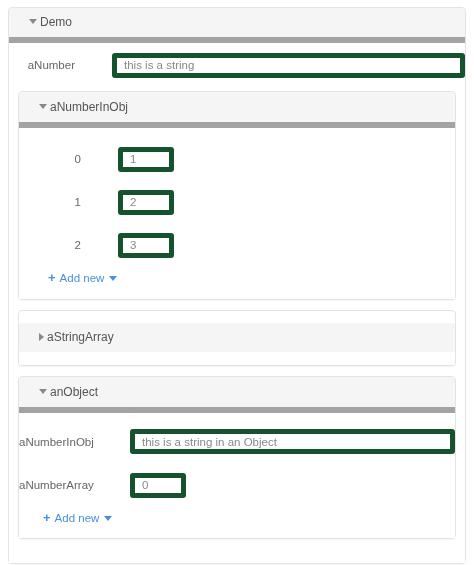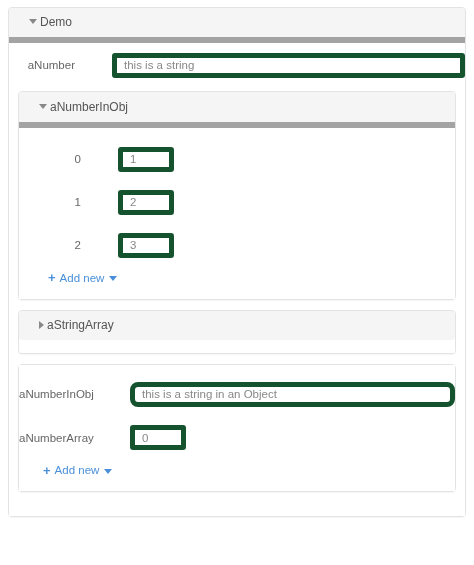--- a/index.html
+++ b/index.html
@@ -103,21 +103,21 @@
     font-family: "Liberation Sans", sans-serif;
     font-size: 11.5px;
     color: #888888;
     padding: 0 7px;
     outline: none;
     margin-left: 29px;
   }
   .txt-input::placeholder { color: #bbbbbb; }
   .input-wide { width: 379px; }
   .input-num  { width: 56px; }
-  .input-obj-wide { width: 366px; border-radius: 8px; }
+  .input-obj-wide { width: 366px; }
 
   
   .add-new {
     display: inline-flex;
     align-items: center;
     color: #4a90d9;
     font-size: 11.5px;
     text-decoration: none;
     cursor: pointer;
     line-height: 14px;
@@ -210,29 +210,32 @@
                 <span class="caret"></span>
             </span>
           </div>
 
         </div>
       </div>
     </div>
 
     <div class="nested" style="margin-top:10px;">
       <div class="panel nested-panel">
-        <div class="panel-heading collapsed" style="border-bottom:none;border-radius:3px;">
+        <div class="panel-heading collapsed" style="border-bottom:none;border-radius:3px;margin-top:12px;">
           <span class="tri tri-right"></span><span class="heading-label">aStringArray</span>
         </div>
         <div style="height:13px;background:#ffffff;border-bottom-left-radius:3px;border-bottom-right-radius:3px;"></div>
       </div>
     </div>
 
     <div class="nested" style="margin-top:10px;">
       <div class="panel nested-panel">
+        <div class="panel-heading">
+          <span class="tri tri-down"></span><span class="heading-label">anObject</span>
+        </div>
         <div class="panel-body" style="padding-top:7px;">
 
           <div class="form-row row-string">
             <span class="field-label" style="width:74px;">aNumberInObj</span>
             <input class="txt-input input-obj-wide" type="text" value="this is a string in an Object" style="">
           </div>
 
           <div class="form-row row-number">
             <span class="field-label" style="width:74px;">aNumberArray</span>
             <input class="txt-input input-num" type="text" value="0" style="">

